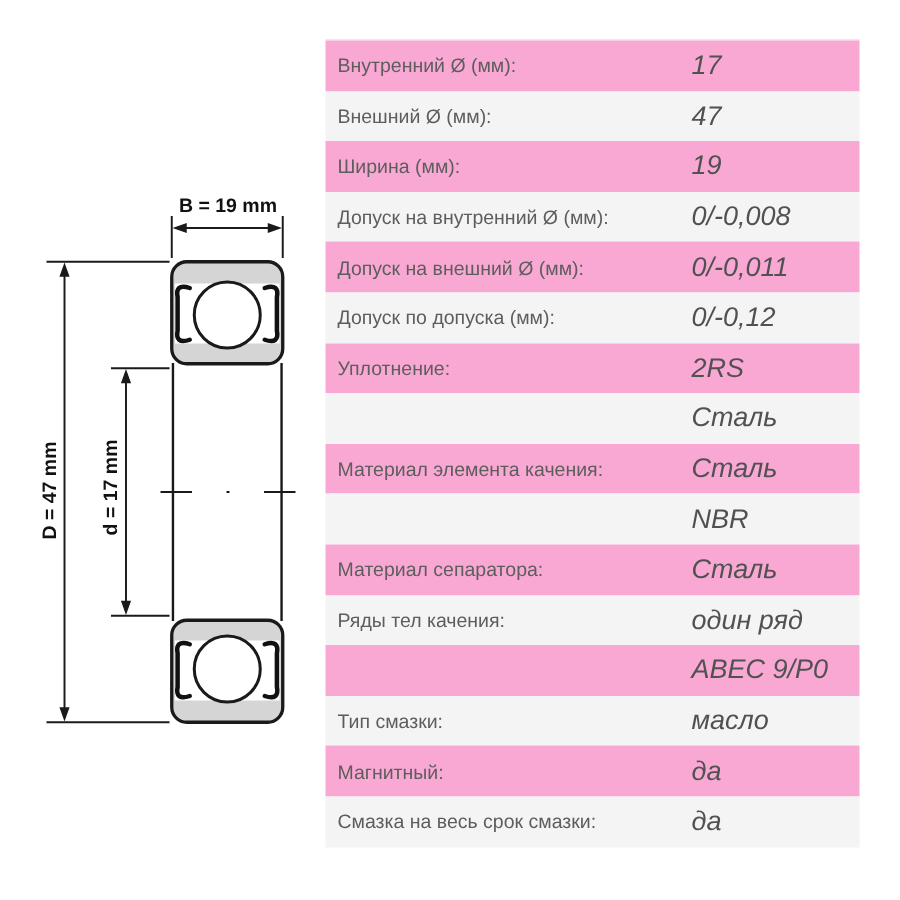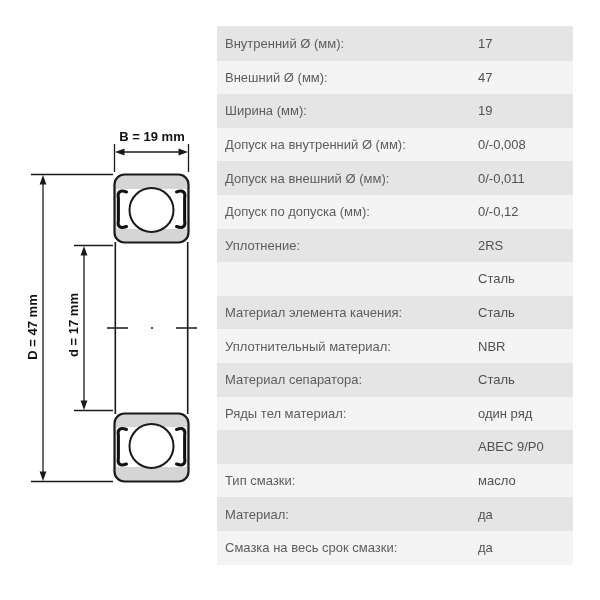--- a/index.html
+++ b/index.html
@@ -37,37 +37,38 @@
     left: 217px;
     top: 26px;
     width: 356px;
     border-top: 1px solid #e9e9e9;
   }
   .spec-row {
     position: relative;
     height: 33.6px;
     display: flex;
     align-items: center;
-    background: #e5e5e5;
+    background: #f9a8d4;
   }
   .spec-row:nth-child(even) {
     background: #f4f4f4;
   }
   .spec-label {
     font-size: 13px;
     color: #5d5d5d;
     padding-left: 8px;
     white-space: nowrap;
   }
   .spec-value {
     position: absolute;
-    left: 261px;
-    font-size: 13px;
+    left: 244px;
+    font-size: 18px;
     color: #515151;
     white-space: nowrap;
+    font-style: italic;
   }
 </style>
 </head>
 <body>
 
 <div id="stage">
 
   <svg id="drawing" width="220" height="600" viewBox="0 0 220 600">
     <defs>
 
@@ -155,40 +156,39 @@
       <span class="spec-value">2RS</span>
     </div>
     <div class="spec-row">
       <span class="spec-value">Сталь</span>
     </div>
     <div class="spec-row">
       <span class="spec-label">Материал элемента качения:</span>
       <span class="spec-value">Сталь</span>
     </div>
     <div class="spec-row">
-      <span class="spec-label">Уплотнительный материал:</span>
       <span class="spec-value">NBR</span>
     </div>
     <div class="spec-row">
       <span class="spec-label">Материал сепаратора:</span>
       <span class="spec-value">Сталь</span>
     </div>
     <div class="spec-row">
-      <span class="spec-label">Ряды тел материал:</span>
+      <span class="spec-label">Ряды тел качения:</span>
       <span class="spec-value">один ряд</span>
     </div>
     <div class="spec-row">
       <span class="spec-value">ABEC 9/P0</span>
     </div>
     <div class="spec-row">
       <span class="spec-label">Тип смазки:</span>
       <span class="spec-value">масло</span>
     </div>
     <div class="spec-row">
-      <span class="spec-label">Материал:</span>
+      <span class="spec-label">Магнитный:</span>
       <span class="spec-value">да</span>
     </div>
     <div class="spec-row">
       <span class="spec-label">Смазка на весь срок смазки:</span>
       <span class="spec-value">да</span>
     </div>
   </div>
 
 </div>
 

